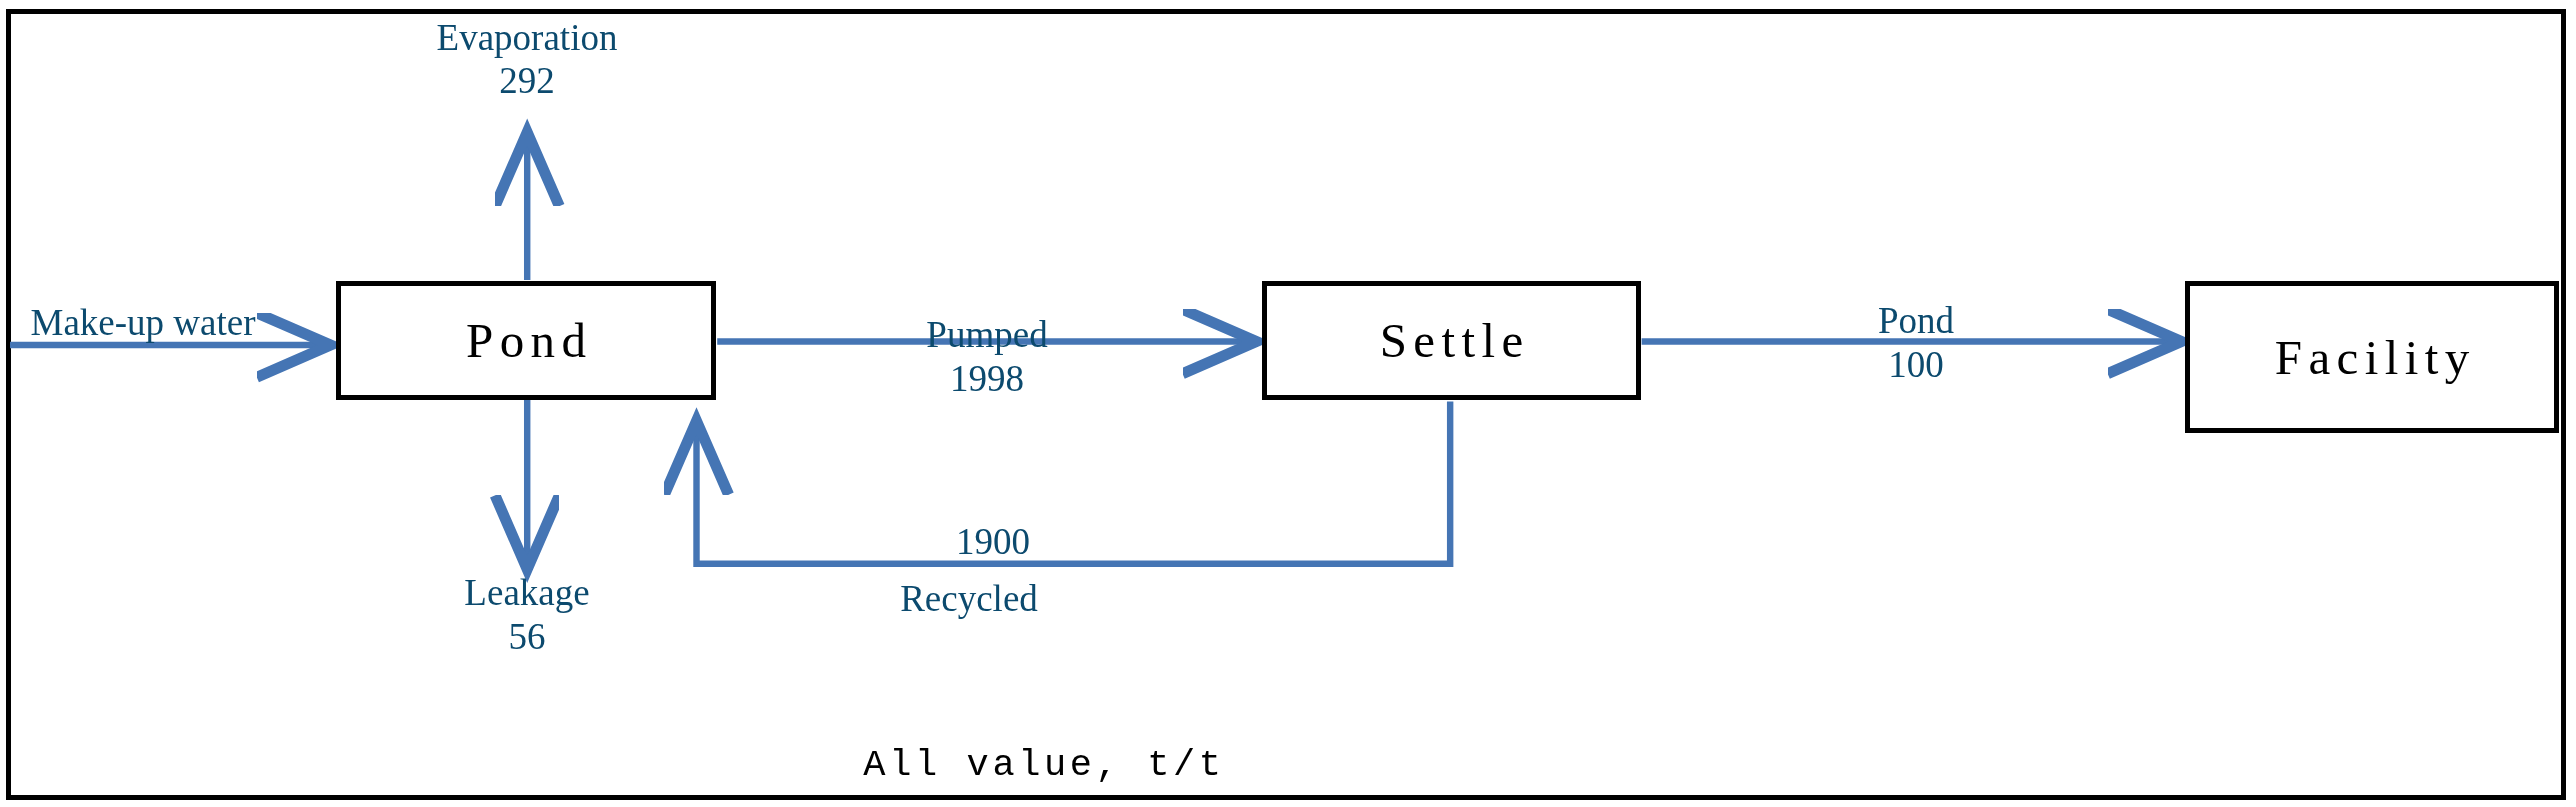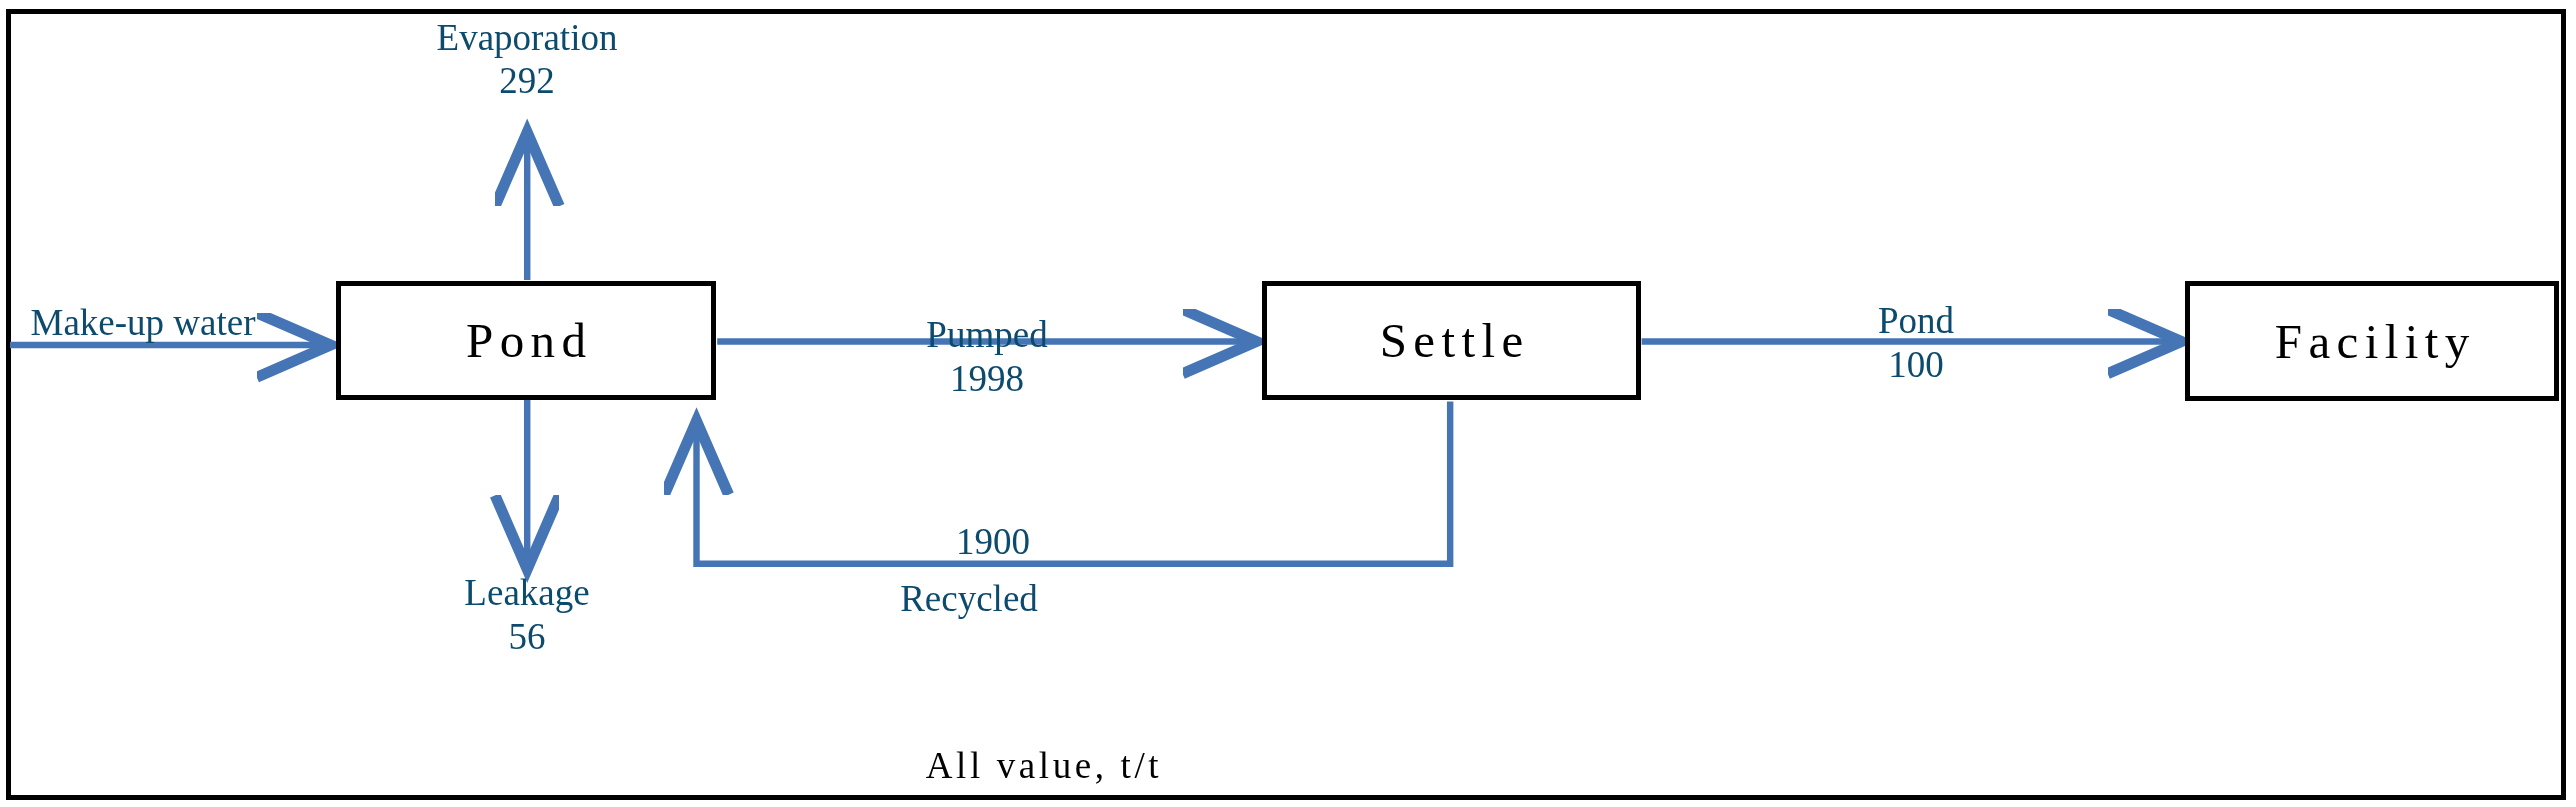--- a/index.html
+++ b/index.html
@@ -44,21 +44,21 @@
     color:#0c4a6e;
     line-height:1.18;
     white-space:nowrap;
     text-align:center;
     transform:translateX(-50%);
   }
   .flow-label .lbl-name{display:block;}
   .flow-label .lbl-val{display:block;}
   .caption{
     position:absolute;
-    font-family:Liberation Serif, serif;
+    font-family:Liberation Mono, monospace;
     font-size:37px;
     letter-spacing:3.6px;
     color:#000000;
     white-space:nowrap;
     transform:translateX(-50%);
   }
   svg.arrows{
     position:absolute;
     left:0; top:0;
     width:2576px; height:808px;
@@ -93,21 +93,21 @@
   </svg>
 
   <div class="node-box" style="left:1262px; top:281px; width:379px; height:119px;">
     <span class="node-label">Settle</span>
   </div>
 
   <div class="node-box" style="left:336px; top:281px; width:380px; height:119px;">
     <span class="node-label">Pond</span>
   </div>
 
-  <div class="node-box" style="left:2185px; top:281px; width:374px; height:120px;">
+  <div class="node-box" style="left:2185px; top:281px; width:374px; height:152px;">
     <span class="node-label">Facility</span>
   </div>
 
   <div class="flow-label" style="left:143px; top:301px;">
     <span class="lbl-name">Make-up water</span>
   </div>
 
   <div class="flow-label" style="left:527px; top:15.7px;">
     <span class="lbl-name">Evaporation</span>
     <span class="lbl-val">292</span>

